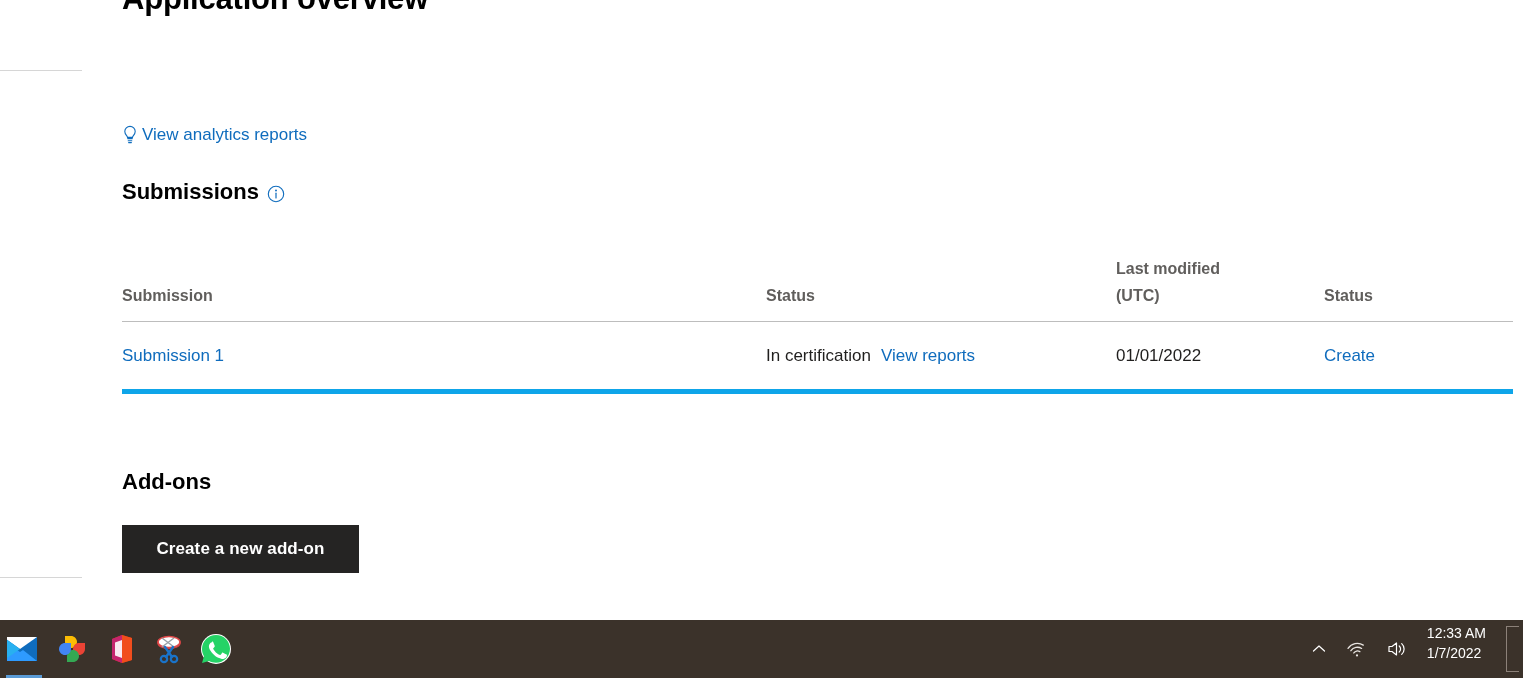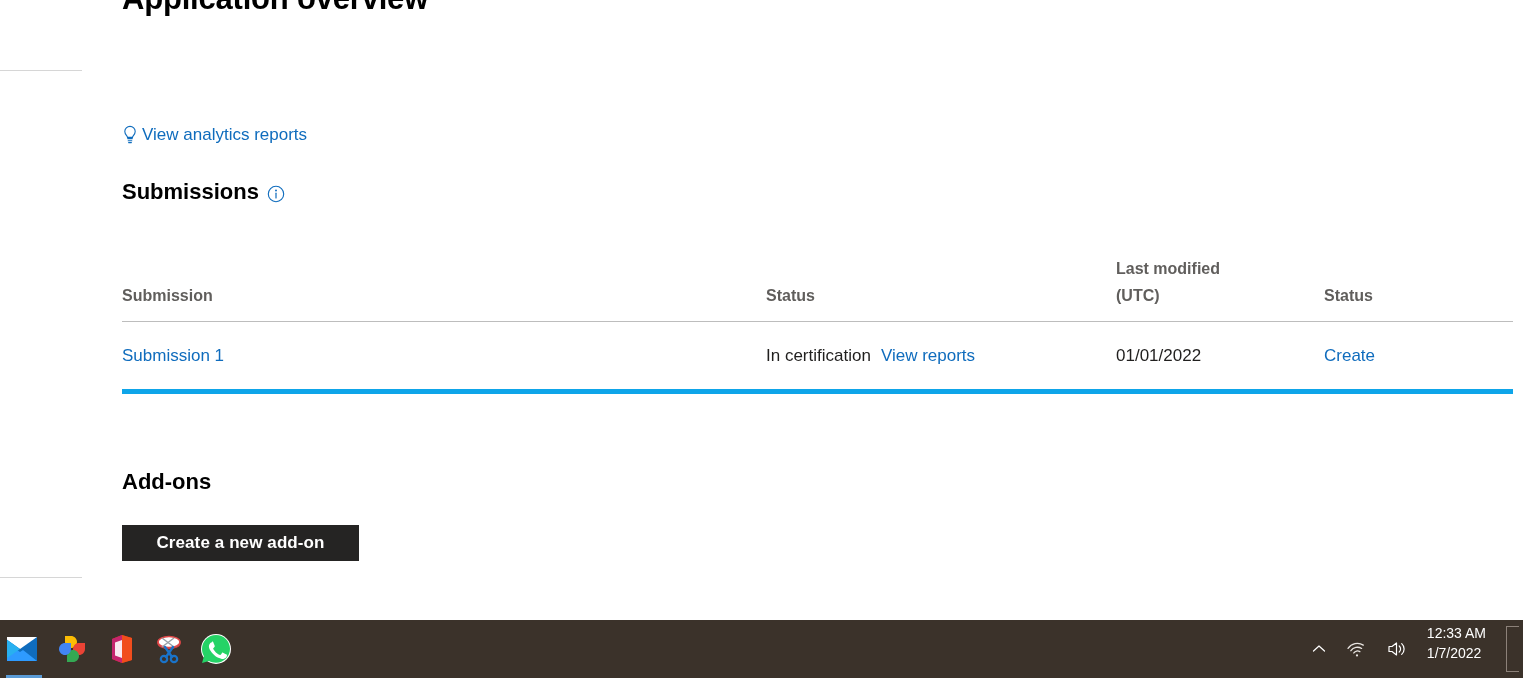--- a/index.html
+++ b/index.html
@@ -164,21 +164,21 @@
   .col-pid   { width: 364px; }
   .col-ptype { width: 280px; }
   .col-pstat { width: 350px; }
   .col-plast { width: 397px; }
 
   
   .primary-button {
     position: absolute;
     left: 0;
     top: 525px;
-    height: 36px;
+    height: 48px;
     min-width: 237px;
     padding: 0 22px;
     background: #252423;
     color: #ffffff;
     border: none;
     font-family: "Liberation Sans", sans-serif;
     font-size: 17px;
     font-weight: bold;
     letter-spacing: 0.1px;
     cursor: pointer;

